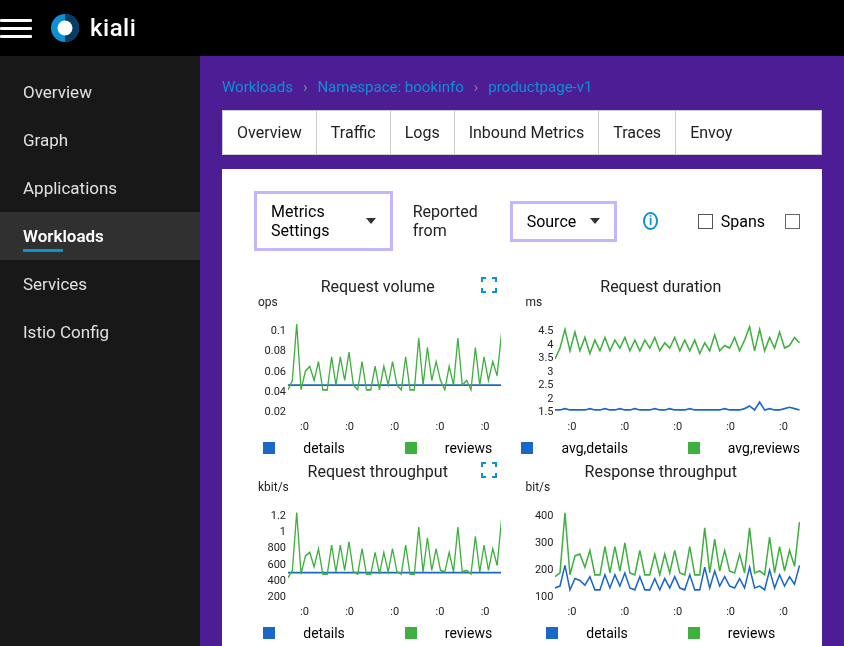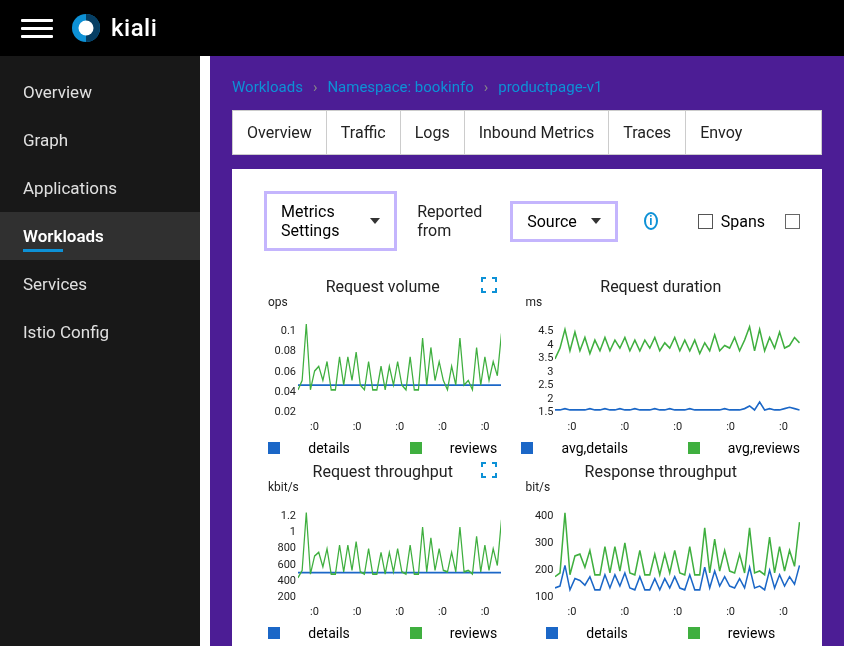--- a/index.html
+++ b/index.html
@@ -1,26 +1,26 @@
 <!DOCTYPE html>
 <html><head>
 <meta charset="utf-8">
 <style>
   * { margin:0; padding:0; box-sizing:border-box; font-family: -apple-system, BlinkMacSystemFont, "Segoe UI", Roboto, "Helvetica Neue", Arial, sans-serif; }
   body { width:844px; height:646px; overflow:hidden; background:#fff; }
 
   
-  .topbar { background:#000; height:56px; display:flex; align-items:center; padding:0 21px; }
+  .topbar { background:#000; height:56px; display:flex; align-items:center; padding:0 0; }
   .hamburger { width:32px; height:32px; display:flex; flex-direction:column; justify-content:center; gap:5px; cursor:pointer; }
   .hamburger div { height:3px; background:#fff; border-radius:1px; }
   .logo { display:flex; align-items:center; margin-left:16px; gap:8px; }
   .logo-text { color:#fff; font-size:24px; font-weight:500; letter-spacing:0.5px; }
 
   
-  .body-row { display:flex; height:calc(100% - 56px);gap:10px; }
+  .body-row { display:flex; height:calc(100% - 56px); }
   .sidebar { width:200px; background:#181818; color:#ccc; display:flex; flex-direction:column; padding-top:12px; }
   .sidebar-item { padding:14px 20px; font-size:17px; color:#e0e0e0; cursor:pointer; border-left:3px solid transparent; }
   .sidebar-item.active { background:#303030; color:#fff; font-weight:600; border-left:3px solid transparent; position:relative; }
   .sidebar-item.active::after { content:""; position:absolute; bottom:8px; left:20px; width:40px; height:3px; background:#0d91d6; }
 
   .main { flex:1; background:#4c1d95; overflow:hidden; display:flex; flex-direction:column; padding:0; }
   .crumbs { padding:22px 22px 14px 22px; font-size:15px; color:#0d91d6; }
   .crumb { color:#0d91d6; cursor:pointer; }
   .crumb-sep { margin:0 10px; color:#888; }
 

